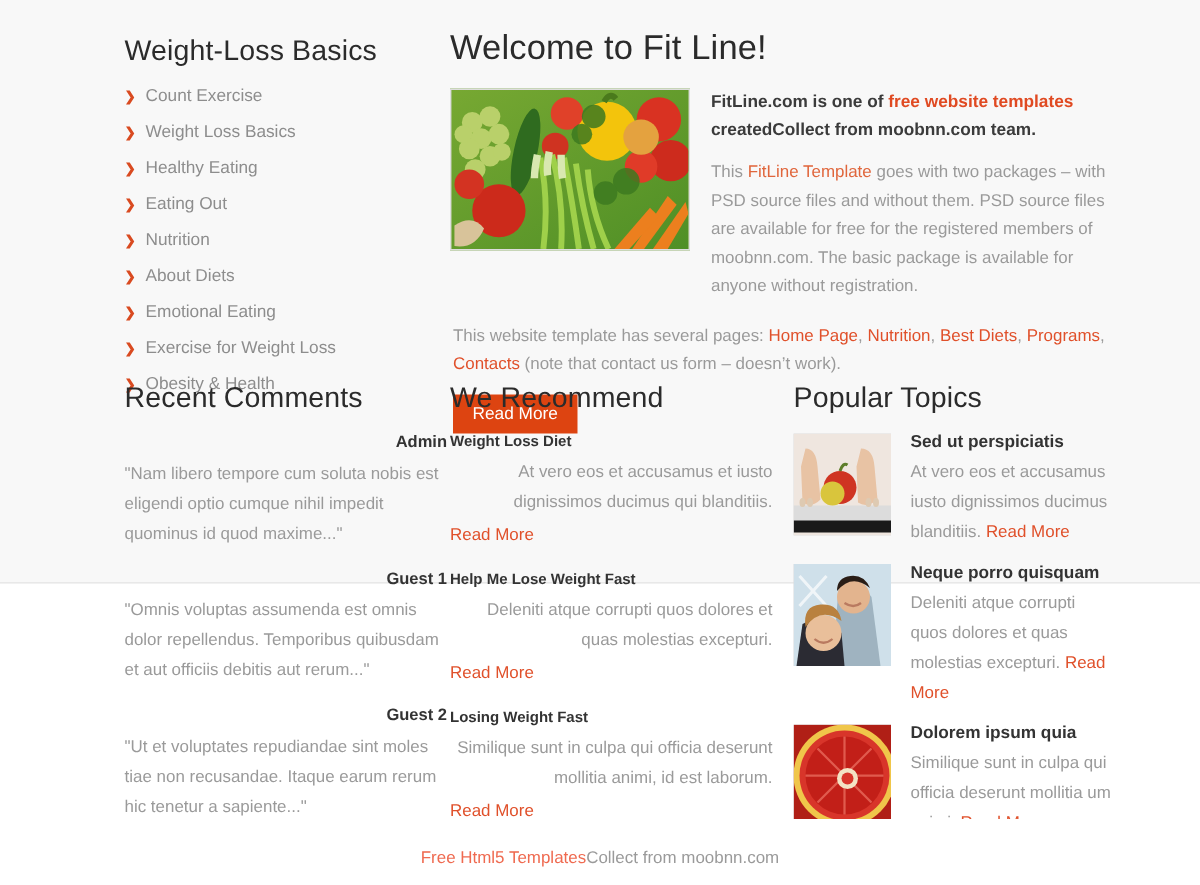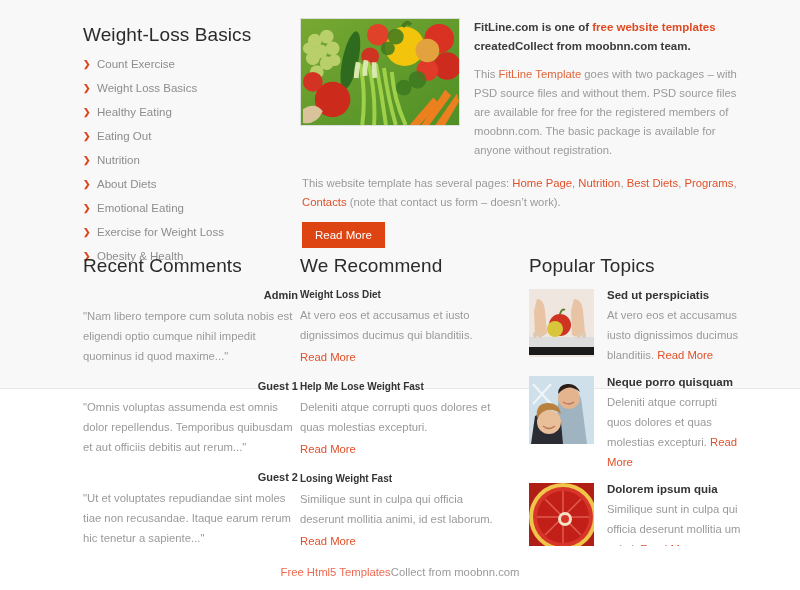--- a/index.html
+++ b/index.html
@@ -180,21 +180,22 @@
   .rec-title {
     font-size: 10px;
     font-weight: bold;
     color: #333333;
     margin: 0 0 5px 0;
   }
   .rec-text {
     font-size: 11.3px;
     color: #9a9a9a;
     line-height: 20px;
-    margin: 0 12px 2px 0;
+    margin: 0 0 2px 0;
+    text-align: right;
   }
   .read-more-link {
     font-size: 11.3px;
     color: #e0502a;
     text-decoration: none;
     cursor: pointer;
     line-height: 20px;
   }
 
   .topic-block {
@@ -288,20 +289,21 @@
             <span class="lbl">Exercise for Weight Loss</span>
           </li>
           <li>
             <span class="chev">❯</span>
             <span class="lbl">Obesity &amp; Health</span>
           </li>
         </ul>
       </div>
 
       <div class="welcome">
+        <h1 class="welcome-title">Welcome to Fit Line!</h1>
 
         <div class="welcome-body">
           <div class="veg-photo">
             <svg viewBox="0 0 160 108" preserveAspectRatio="none" aria-hidden="true">
               <defs>
                 <linearGradient id="gbg" x1="0" y1="0" x2="1" y2="1">
                   <stop offset="0%" stop-color="#77a832"></stop>
                   <stop offset="100%" stop-color="#4f8f26"></stop>
                 </linearGradient>
               </defs>

